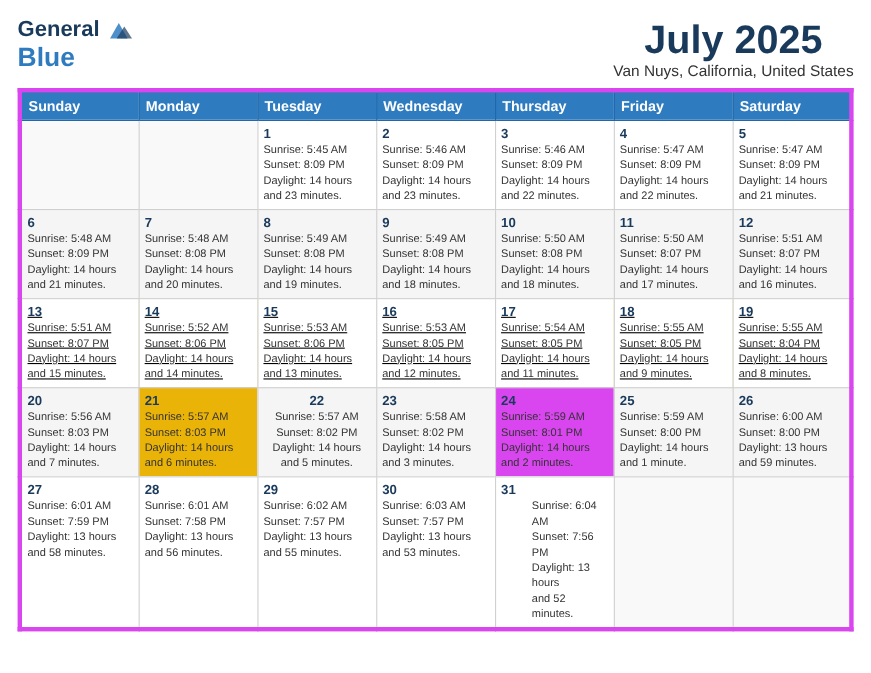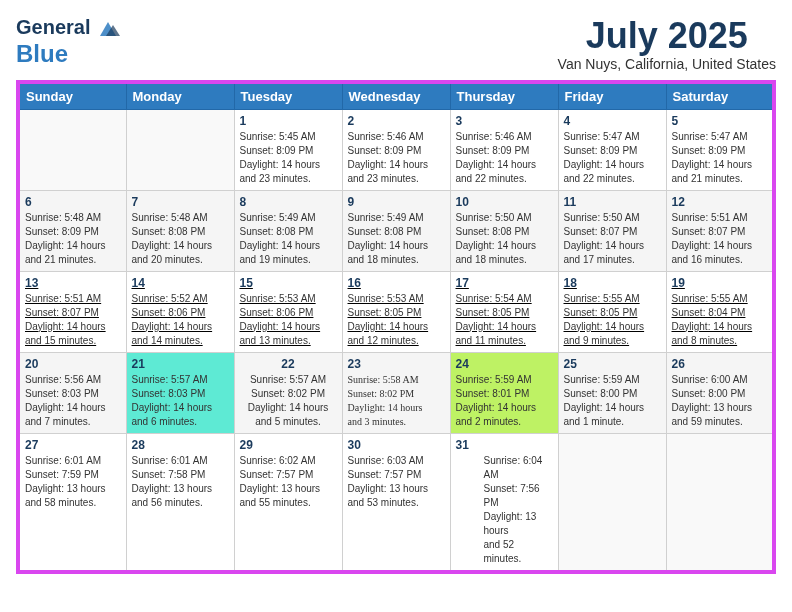--- a/index.html
+++ b/index.html
@@ -262,42 +262,42 @@
         </td>
       </tr>
       <tr style="background: rgb(242, 242, 242); padding-left: 31px;">
         <td style="background: rgb(245, 245, 245);">
           <span class="day-num">20</span>
           <div class="day-info" style="white-space: pre-line;">Sunrise: 5:56 AM
 Sunset: 8:03 PM
 Daylight: 14 hours
 and 7 minutes.</div>
         </td>
-        <td style="background: #5eead4;">
+        <td style="background: #eab308;">
           <span class="day-num">21</span>
           <div class="day-info" style="white-space: pre-line;">Sunrise: 5:57 AM
 Sunset: 8:03 PM
 Daylight: 14 hours
 and 6 minutes.</div>
         </td>
         <td style="background: rgb(245, 245, 245); text-align: center;">
           <span class="day-num">22</span>
           <div class="day-info" style="white-space: pre-line;">Sunrise: 5:57 AM
 Sunset: 8:02 PM
 Daylight: 14 hours
 and 5 minutes.</div>
         </td>
         <td style="background: rgb(245, 245, 245);">
           <span class="day-num">23</span>
-          <div class="day-info" style="white-space: pre-line; font-family: Liberation Serif, serif;">Sunrise: 5:58 AM
+          <div class="day-info" style="white-space: pre-line;">Sunrise: 5:58 AM
 Sunset: 8:02 PM
 Daylight: 14 hours
 and 3 minutes.</div>
         </td>
-        <td style="background: #bef264;">
+        <td style="background: #d946ef;">
           <span class="day-num">24</span>
           <div class="day-info" style="white-space: pre-line;">Sunrise: 5:59 AM
 Sunset: 8:01 PM
 Daylight: 14 hours
 and 2 minutes.</div>
         </td>
         <td style="background: rgb(245, 245, 245);">
           <span class="day-num">25</span>
           <div class="day-info" style="white-space: pre-line;">Sunrise: 5:59 AM
 Sunset: 8:00 PM

